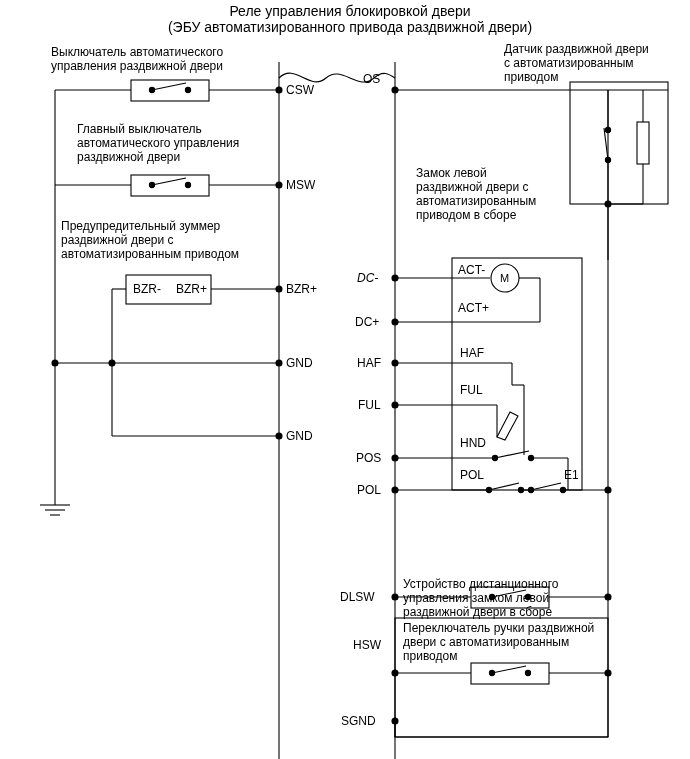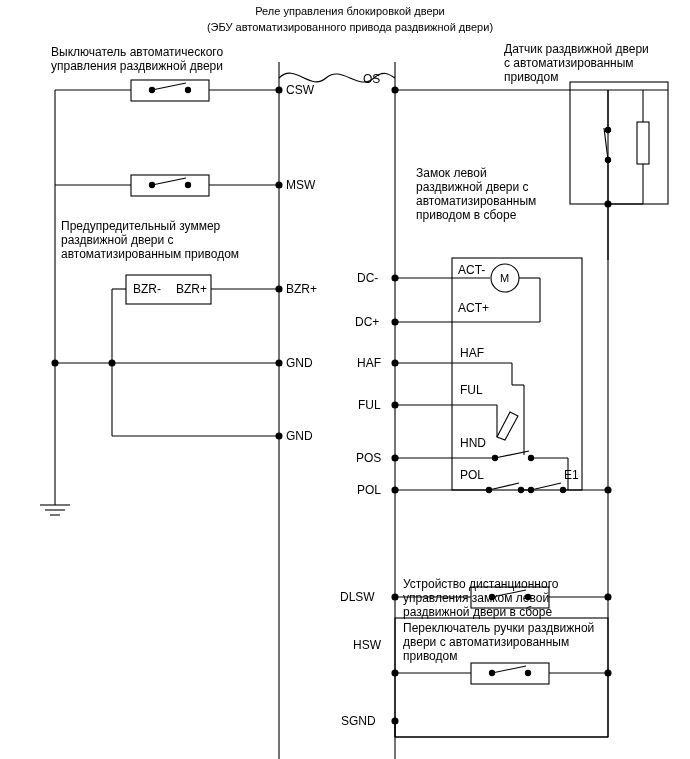--- a/index.html
+++ b/index.html
@@ -1,20 +1,20 @@
 <!DOCTYPE html>
 <html><head>
 <meta charset="utf-8">
 <style>
   html,body{margin:0;padding:0;background:#fff;}
   body{width:690px;height:759px;position:relative;font-family:"Liberation Sans",sans-serif;color:#000;}
   #stage{position:absolute;left:0;top:0;width:690px;height:759px;overflow:hidden;}
   .lbl{position:absolute;font-size:12px;line-height:14px;white-space:pre;color:#000;}
   .pin{position:absolute;font-size:12px;line-height:14px;white-space:pre;color:#000;}
-  .ttl{position:absolute;font-size:11px;line-height:14px;white-space:pre;color:#000;text-align:center;}
+  .ttl{position:absolute;font-size:14px;line-height:14px;white-space:pre;color:#000;text-align:center;}
   svg{position:absolute;left:0;top:0;}
 </style>
 </head>
 <body>
 
 <div id="stage">
 
   <svg width="690" height="759" viewBox="0 0 690 759">
     <g stroke="#000" fill="none" stroke-width="1.1">
 
@@ -158,20 +158,23 @@
       <circle cx="395" cy="721" r="3" fill="#000"></circle>
       <line x1="395" y1="721" x2="395" y2="737"></line>
     </g>
   </svg>
 
   <div class="ttl" style="left:150px;top:4px;width:400px;">Реле управления блокировкой двери</div>
   <div class="ttl" style="left:130px;top:20px;width:440px;">(ЭБУ автоматизированного привода раздвижной двери)</div>
 
   <div class="lbl" style="left:51px;top:45px;">Выключатель автоматического
 управления раздвижной двери</div>
+  <div class="lbl" style="left:77px;top:122px;">Главный выключатель
+автоматического управления
+раздвижной двери</div>
   <div class="lbl" style="left:61px;top:219px;">Предупредительный зуммер
 раздвижной двери с
 автоматизированным приводом</div>
   <div class="lbl" style="left:504px;top:42px;">Датчик раздвижной двери
 с автоматизированным
 приводом</div>
   <div class="lbl" style="left:416px;top:166px;">Замок левой
 раздвижной двери с
 автоматизированным
 приводом в сборе</div>
@@ -182,21 +185,21 @@
 двери с автоматизированным
 приводом</div>
 
   <div class="pin" style="left:286px;top:83px;">CSW</div>
   <div class="pin" style="left:286px;top:178px;">MSW</div>
   <div class="pin" style="left:286px;top:282px;">BZR+</div>
   <div class="pin" style="left:286px;top:356px;">GND</div>
   <div class="pin" style="left:286px;top:429px;">GND</div>
 
   <div class="pin" style="left:363px;top:72px;">OS</div>
-  <div class="pin" style="left:357px;top:271px;">DC-</div>
+  <div class="pin" style="left:357px;top:271px;font-style:italic;">DC-</div>
   <div class="pin" style="left:355px;top:315px;">DC+</div>
   <div class="pin" style="left:357px;top:356px;">HAF</div>
   <div class="pin" style="left:358px;top:398px;">FUL</div>
   <div class="pin" style="left:356px;top:451px;">POS</div>
   <div class="pin" style="left:357px;top:483px;">POL</div>
   <div class="pin" style="left:340px;top:590px;">DLSW</div>
   <div class="pin" style="left:353px;top:638px;">HSW</div>
   <div class="pin" style="left:341px;top:714px;">SGND</div>
 
   <div class="pin" style="left:133px;top:282px;">BZR-</div>

